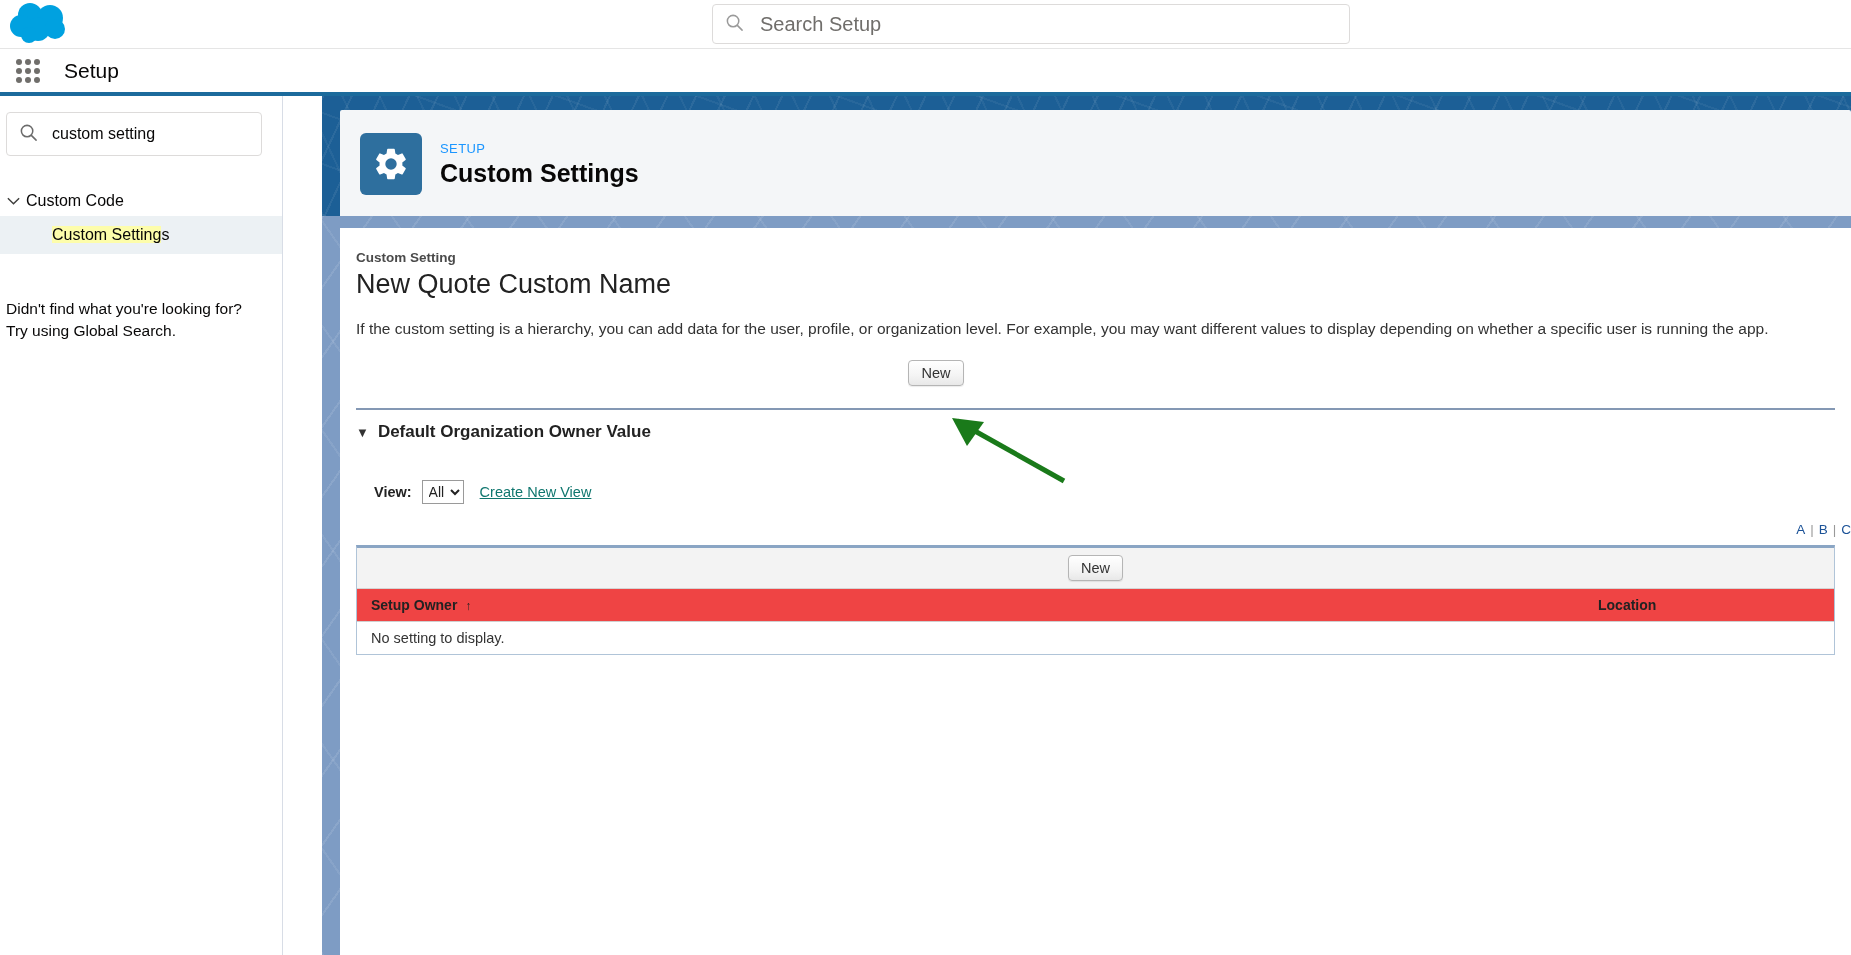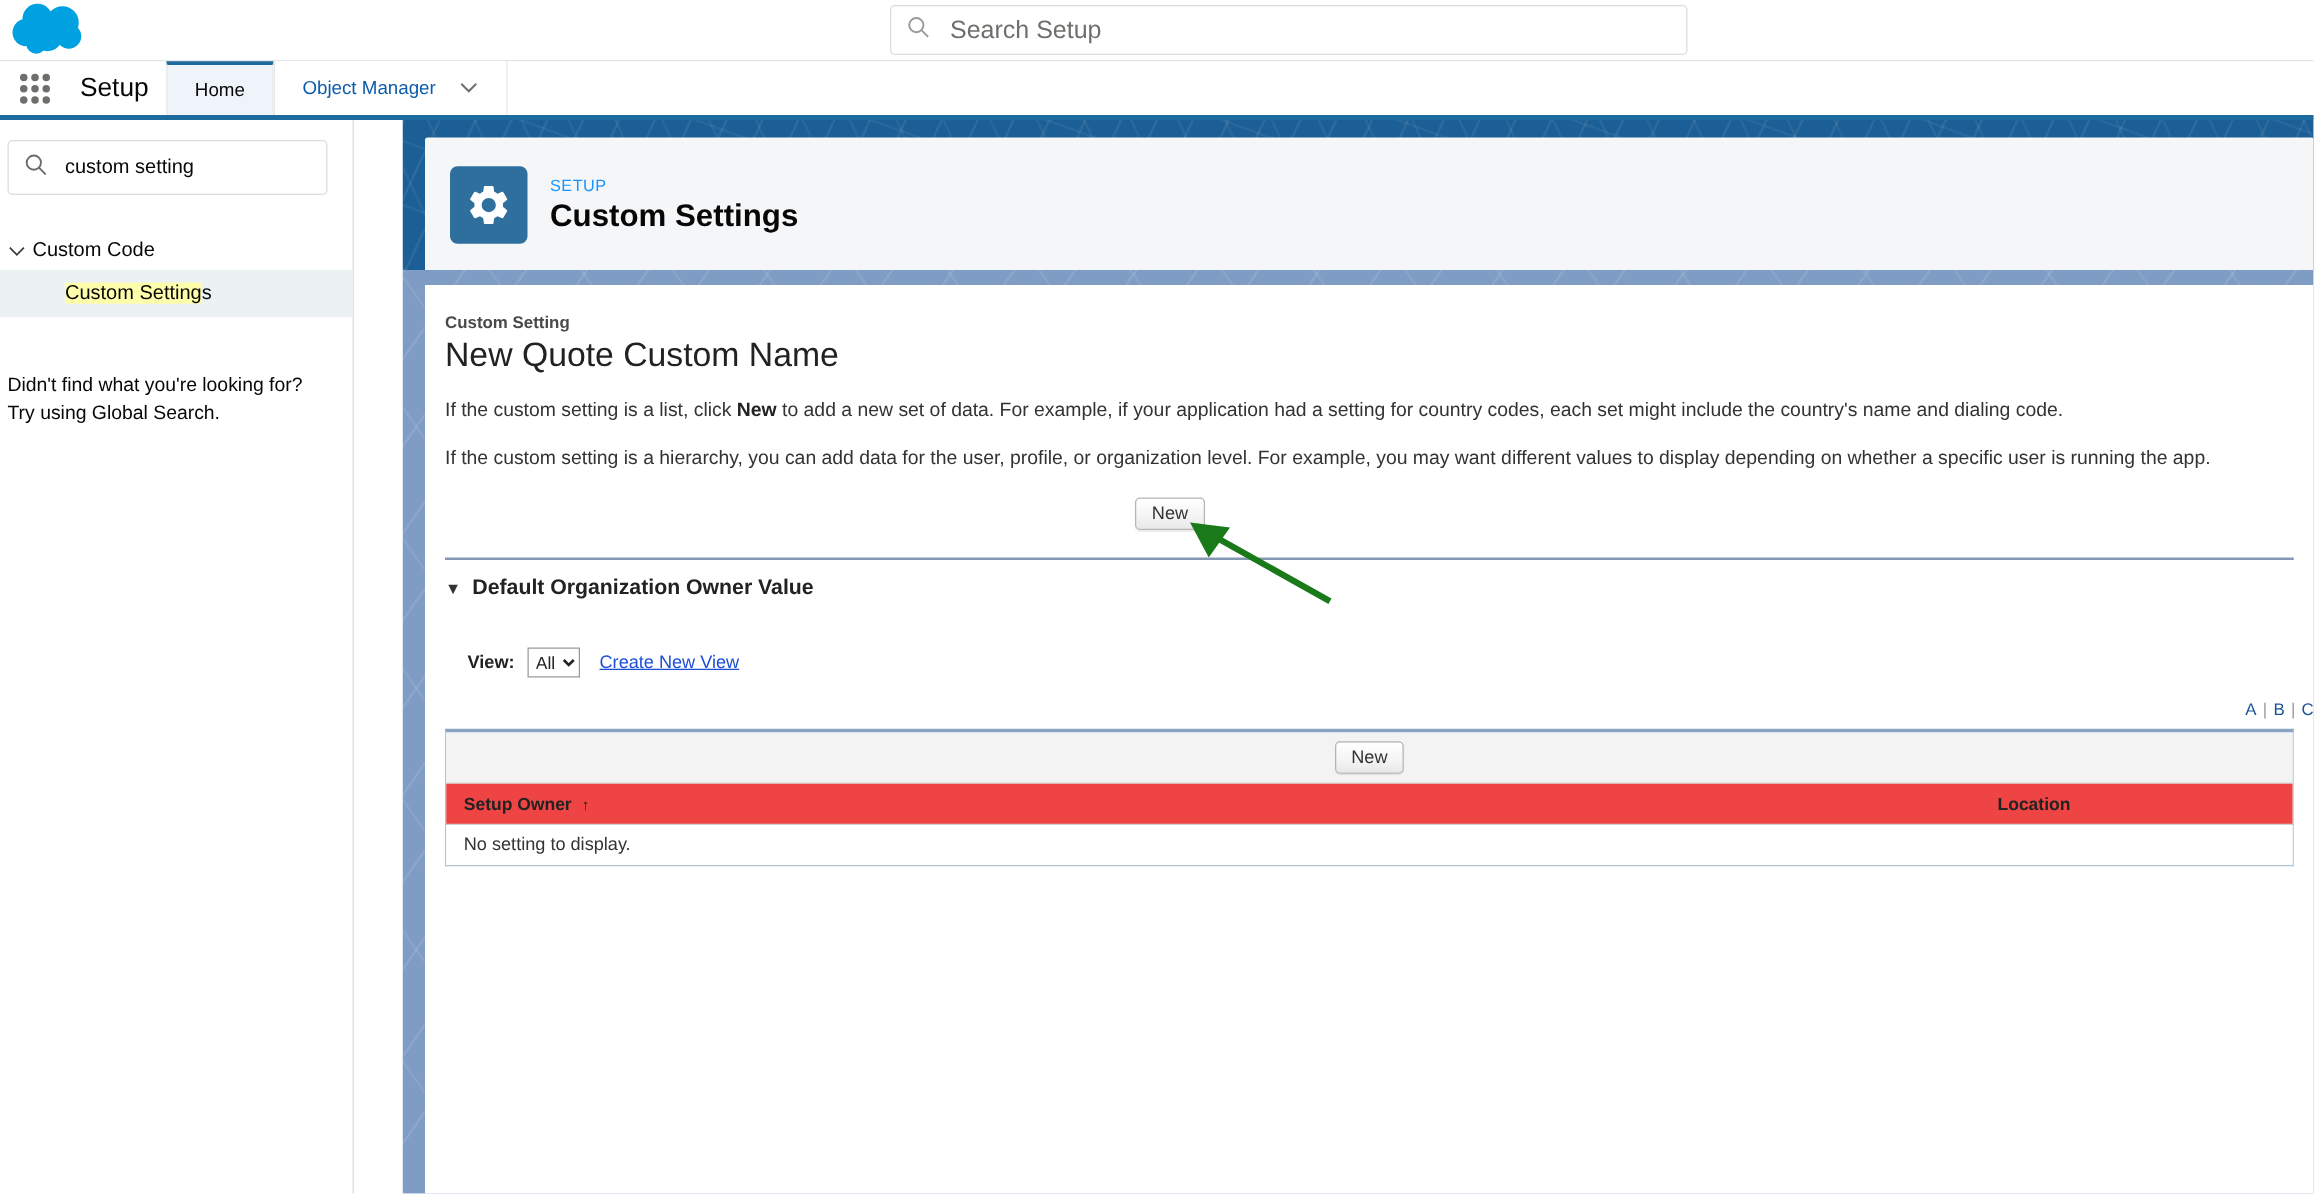--- a/index.html
+++ b/index.html
@@ -284,21 +284,21 @@
   .view-row select {
     font-family: "Liberation Sans", sans-serif;
     font-size: 14px;
     padding: 2px 2px;
     border: 1px solid #9a9a9a;
     background: #fff;
     color: #222;
   }
   .view-row a {
     margin-left: 16px;
-    color: #1d4ed8;
+    color: #0f766e;
     text-decoration: underline;
     font-size: 14.5px;
     cursor: pointer;
   }
 
   .alpha-row {
     margin-top: 18px;
     text-align: right;
     padding-right: 0;
     font-size: 13.5px;
@@ -385,33 +385,20 @@
         <i></i>
         <i></i>
         <i></i>
         <i></i>
         <i></i>
         <i></i>
         <i></i>
     </div>
   </div>
   <div class="setup-label">Setup</div>
-  <div class="tabs">
-    <div class="tab active">
-      <span>Home</span>
-    </div>
-    <div class="tab">
-      <span>Object Manager</span>
-      <span class="caret">
-        <svg width="16" height="10" viewBox="0 0 16 10">
-          <polyline points="2,2 8,8 14,2" fill="none" stroke="#706e6b" stroke-width="1.6"></polyline>
-        </svg>
-      </span>
-    </div>
-  </div>
 </div>
 
 <div class="body-split">
 
   <div class="sidebar">
     <div class="side-search">
       <span class="mag">
         <svg width="19" height="19" viewBox="0 0 20 20">
           <circle cx="8.5" cy="8.5" r="6" fill="none" stroke="#6b6b6b" stroke-width="1.6"></circle>
           <line x1="13" y1="13" x2="18" y2="18" stroke="#6b6b6b" stroke-width="1.6" stroke-linecap="round"></line>
@@ -452,23 +439,20 @@
         </div>
       </div>
     </div>
 
     <div class="detail-wrap">
       <div class="detail-card">
 
         <div class="cs-eyebrow">Custom Setting</div>
         <div class="cs-title">New Quote Custom Name</div>
 
-        <div class="cs-para">
-          <span>If the custom setting is a list, click </span><b>New</b><span> to add a new set of data. For example, if your application had a setting for country codes, each set might include the country's name and dialing code.</span>
-        </div>
 
         <div class="cs-para">If the custom setting is a hierarchy, you can add data for the user, profile, or organization level. For example, you may want different values to display depending on whether a specific user is running the app.</div>
 
         <div class="new-btn-row">
           <button class="sf-btn">New</button>
         </div>
 
         <div class="section-rule"></div>
 
         <div class="section-head">

